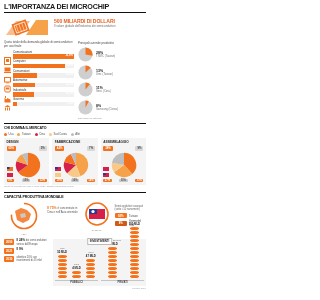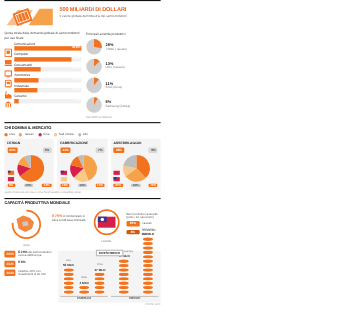--- a/index.html
+++ b/index.html
@@ -116,20 +116,21 @@
            border-top:.5px solid #c4c4c4;margin-top:1px;padding-top:.5px;}
   .grprow{display:flex;gap:3px;}
   .grp{flex:1;}
   .src{text-align:right;font-size:2.3px;color:#aaa;margin-top:1px;}
 </style>
 </head>
 <body>
 
 <div class="page">
 
+  <div class="title">L'IMPORTANZA DEI MICROCHIP</div>
   <div class="rule"></div>
 
   <div class="hero">
     <div class="chipart">
       <svg width="46" height="22" viewBox="0 0 46 22">
         <path d="M2 19 L12 5 L26 5 L16 19 Z" fill="#f9bd8e"></path>
         <path d="M22 19 L32 4 L44 4 L44 19 Z" fill="#f6a24a"></path>
         <g transform="rotate(-20 18 11)">
           <rect x="9" y="5" width="15" height="12" fill="#f3721d"></rect>
           <rect x="11" y="7" width="11" height="8" fill="none" stroke="#fff" stroke-width=".7"></rect>

